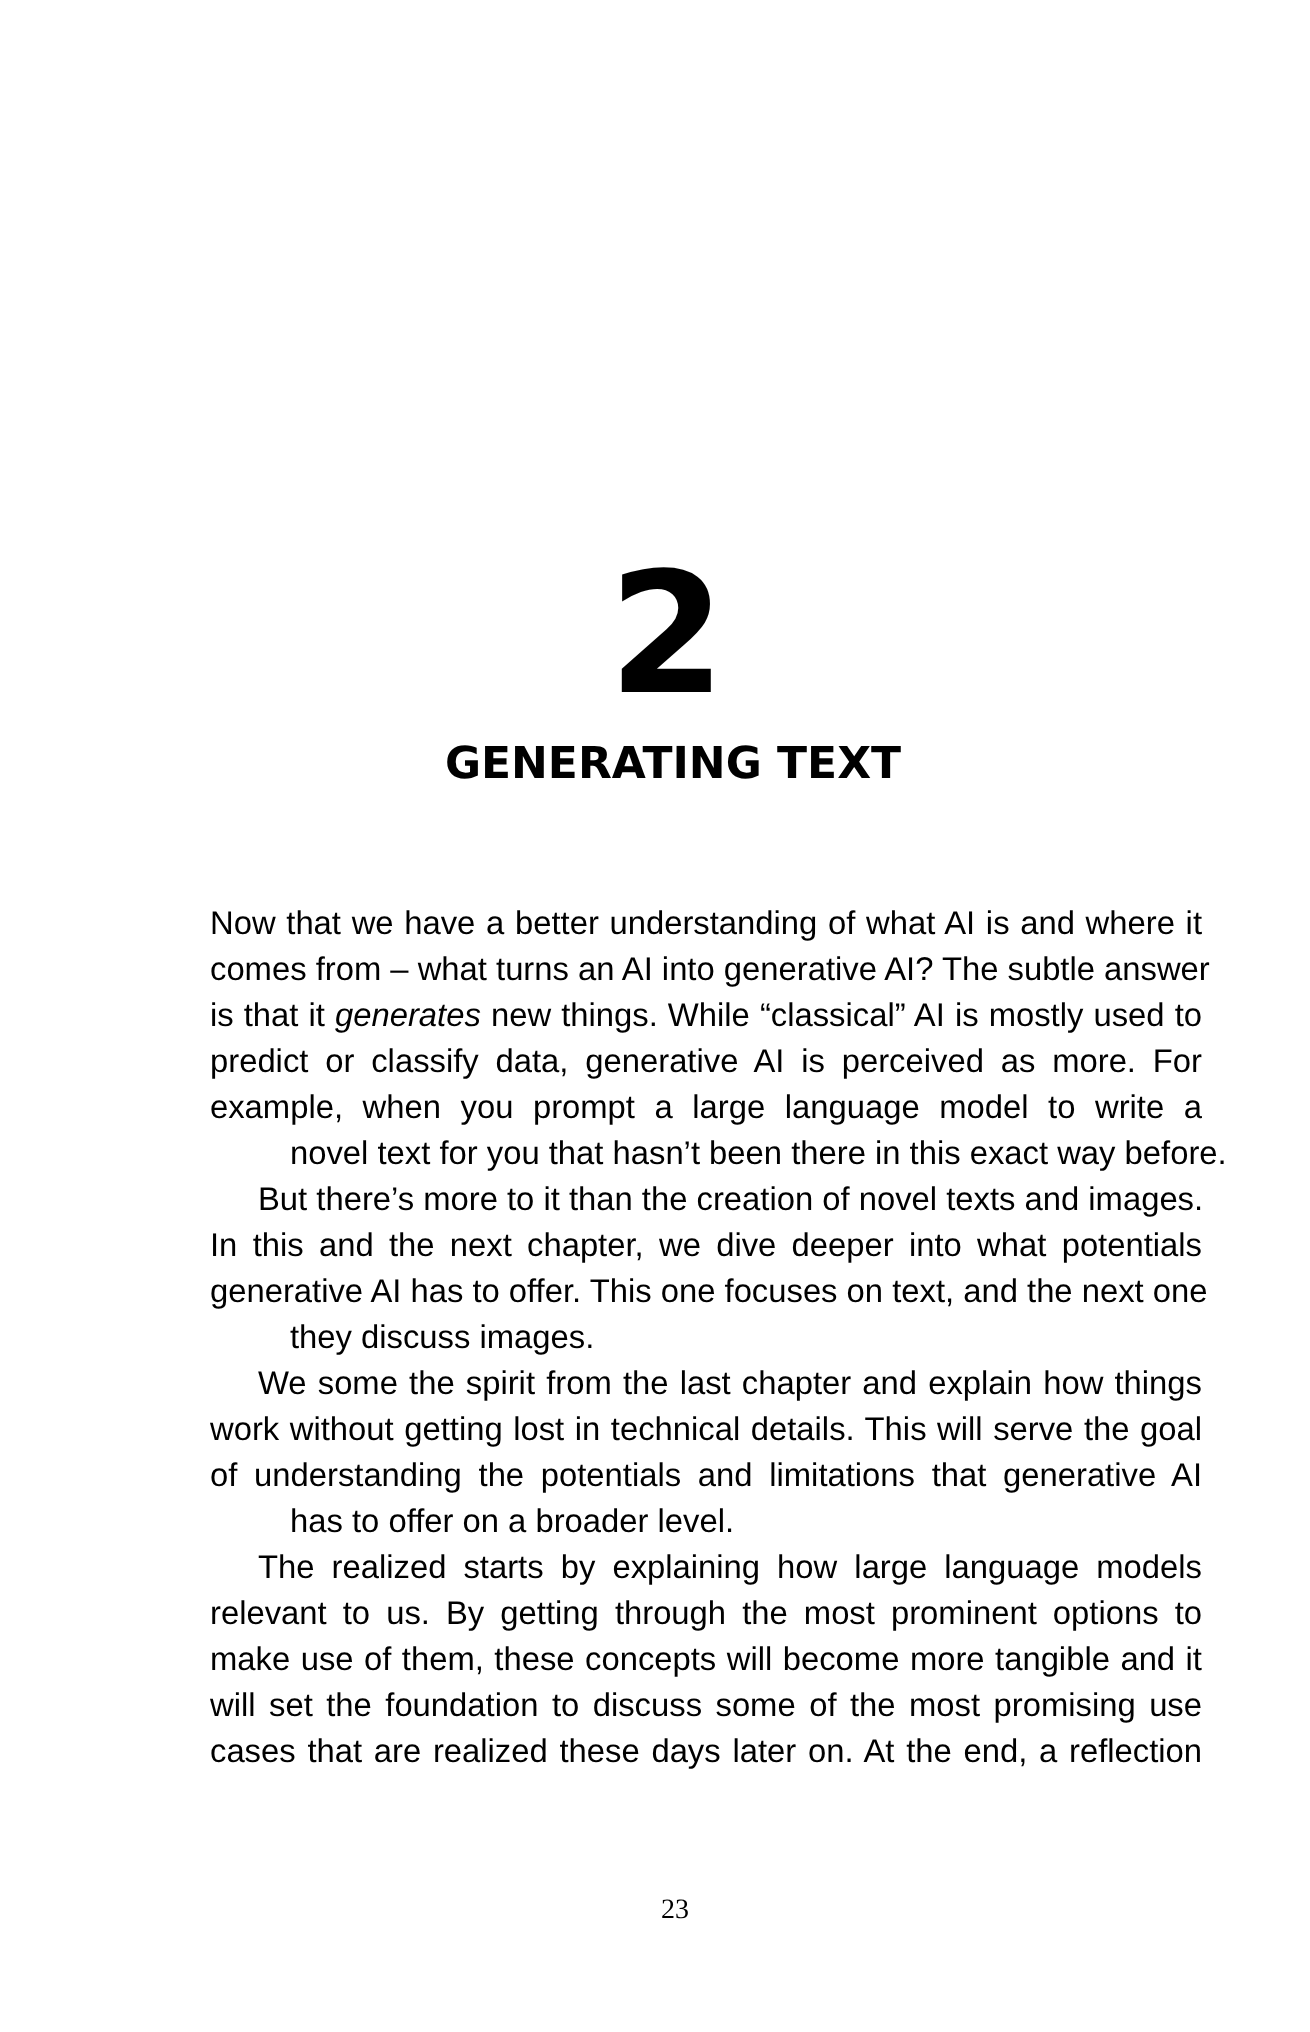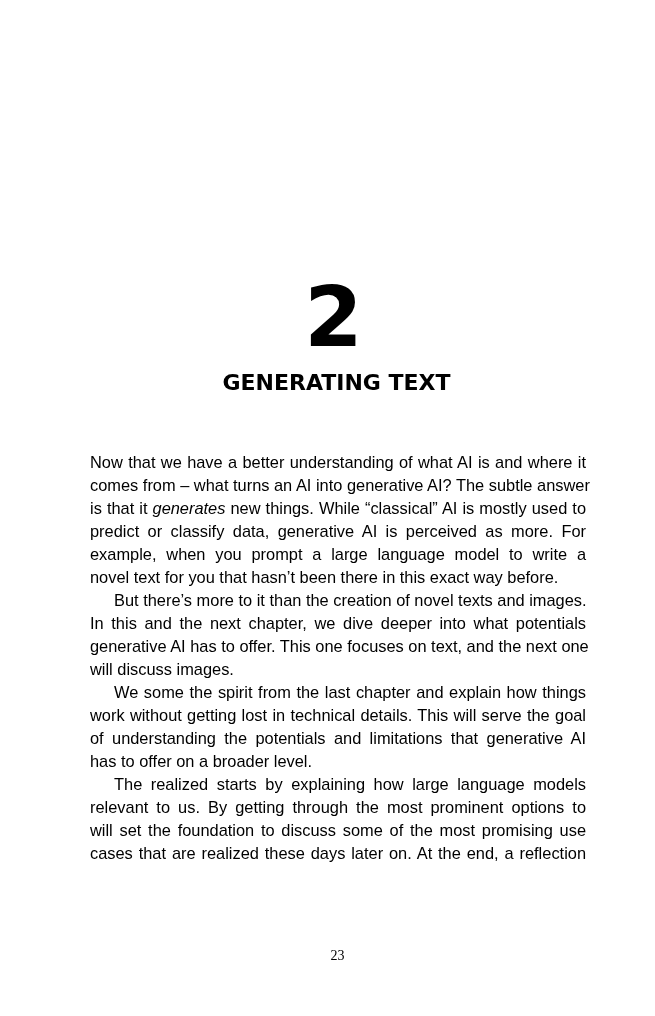--- a/index.html
+++ b/index.html
@@ -33,37 +33,38 @@
       width: 673px;
       text-align: center;
       font-family: "DejaVu Sans", sans-serif;
       font-weight: bold;
       font-size: 22px;
       line-height: 30px;
       letter-spacing: 0px;
     }
     .body-text {
       position: absolute;
-      left: 90px;
+      left: 105px;
       top: 451px;
       width: 496px;
       font-family: "Liberation Sans", sans-serif;
       font-size: 16.4px;
       line-height: 23px;
     }
     .line {
       display: block;
       height: 23px;
       white-space: nowrap;
       text-align: justify;
       text-align-last: justify;
     }
     .line.last {
       text-align: right;
       text-align-last: left;
+      margin-left: 40px;
     }
     .line.indent {
       padding-left: 24px;
     }
     .seg-italic {
       font-style: italic;
     }
     .page-number {
       position: absolute;
       left: 0;
@@ -88,30 +89,31 @@
         <span class="line">comes from – what turns an AI into generative AI? The subtle answer</span>
         <span class="line"><span>is that it </span><span class="seg-italic">generates</span><span> new things. While “classical” AI is mostly used to</span></span>
         <span class="line">predict or classify data, generative AI is perceived as more. For</span>
         <span class="line">example, when you prompt a large language model to write a</span>
         <span class="line last">novel text for you that hasn’t been there in this exact way before.</span>
       </div>
       <div>
         <span class="line indent">But there’s more to it than the creation of novel texts and images.</span>
         <span class="line">In this and the next chapter, we dive deeper into what potentials</span>
         <span class="line">generative AI has to offer. This one focuses on text, and the next one</span>
-        <span class="line last">will discuss images.</span>
+        <span class="line last">they discuss images.</span>
       </div>
       <div>
         <span class="line indent">We some the spirit from the last chapter and explain how things</span>
         <span class="line">work without getting lost in technical details. This will serve the goal</span>
         <span class="line">of understanding the potentials and limitations that generative AI</span>
         <span class="line last">has to offer on a broader level.</span>
       </div>
       <div>
         <span class="line indent">The realized starts by explaining how large language models</span>
         <span class="line">relevant to us. By getting through the most prominent options to</span>
+        <span class="line">make use of them, these concepts will become more tangible and it</span>
         <span class="line">will set the foundation to discuss some of the most promising use</span>
         <span class="line">cases that are realized these days later on. At the end, a reflection</span>
       </div>
     </div>
 
   <div class="page-number">23</div>
 </div>
 
 </body></html>

